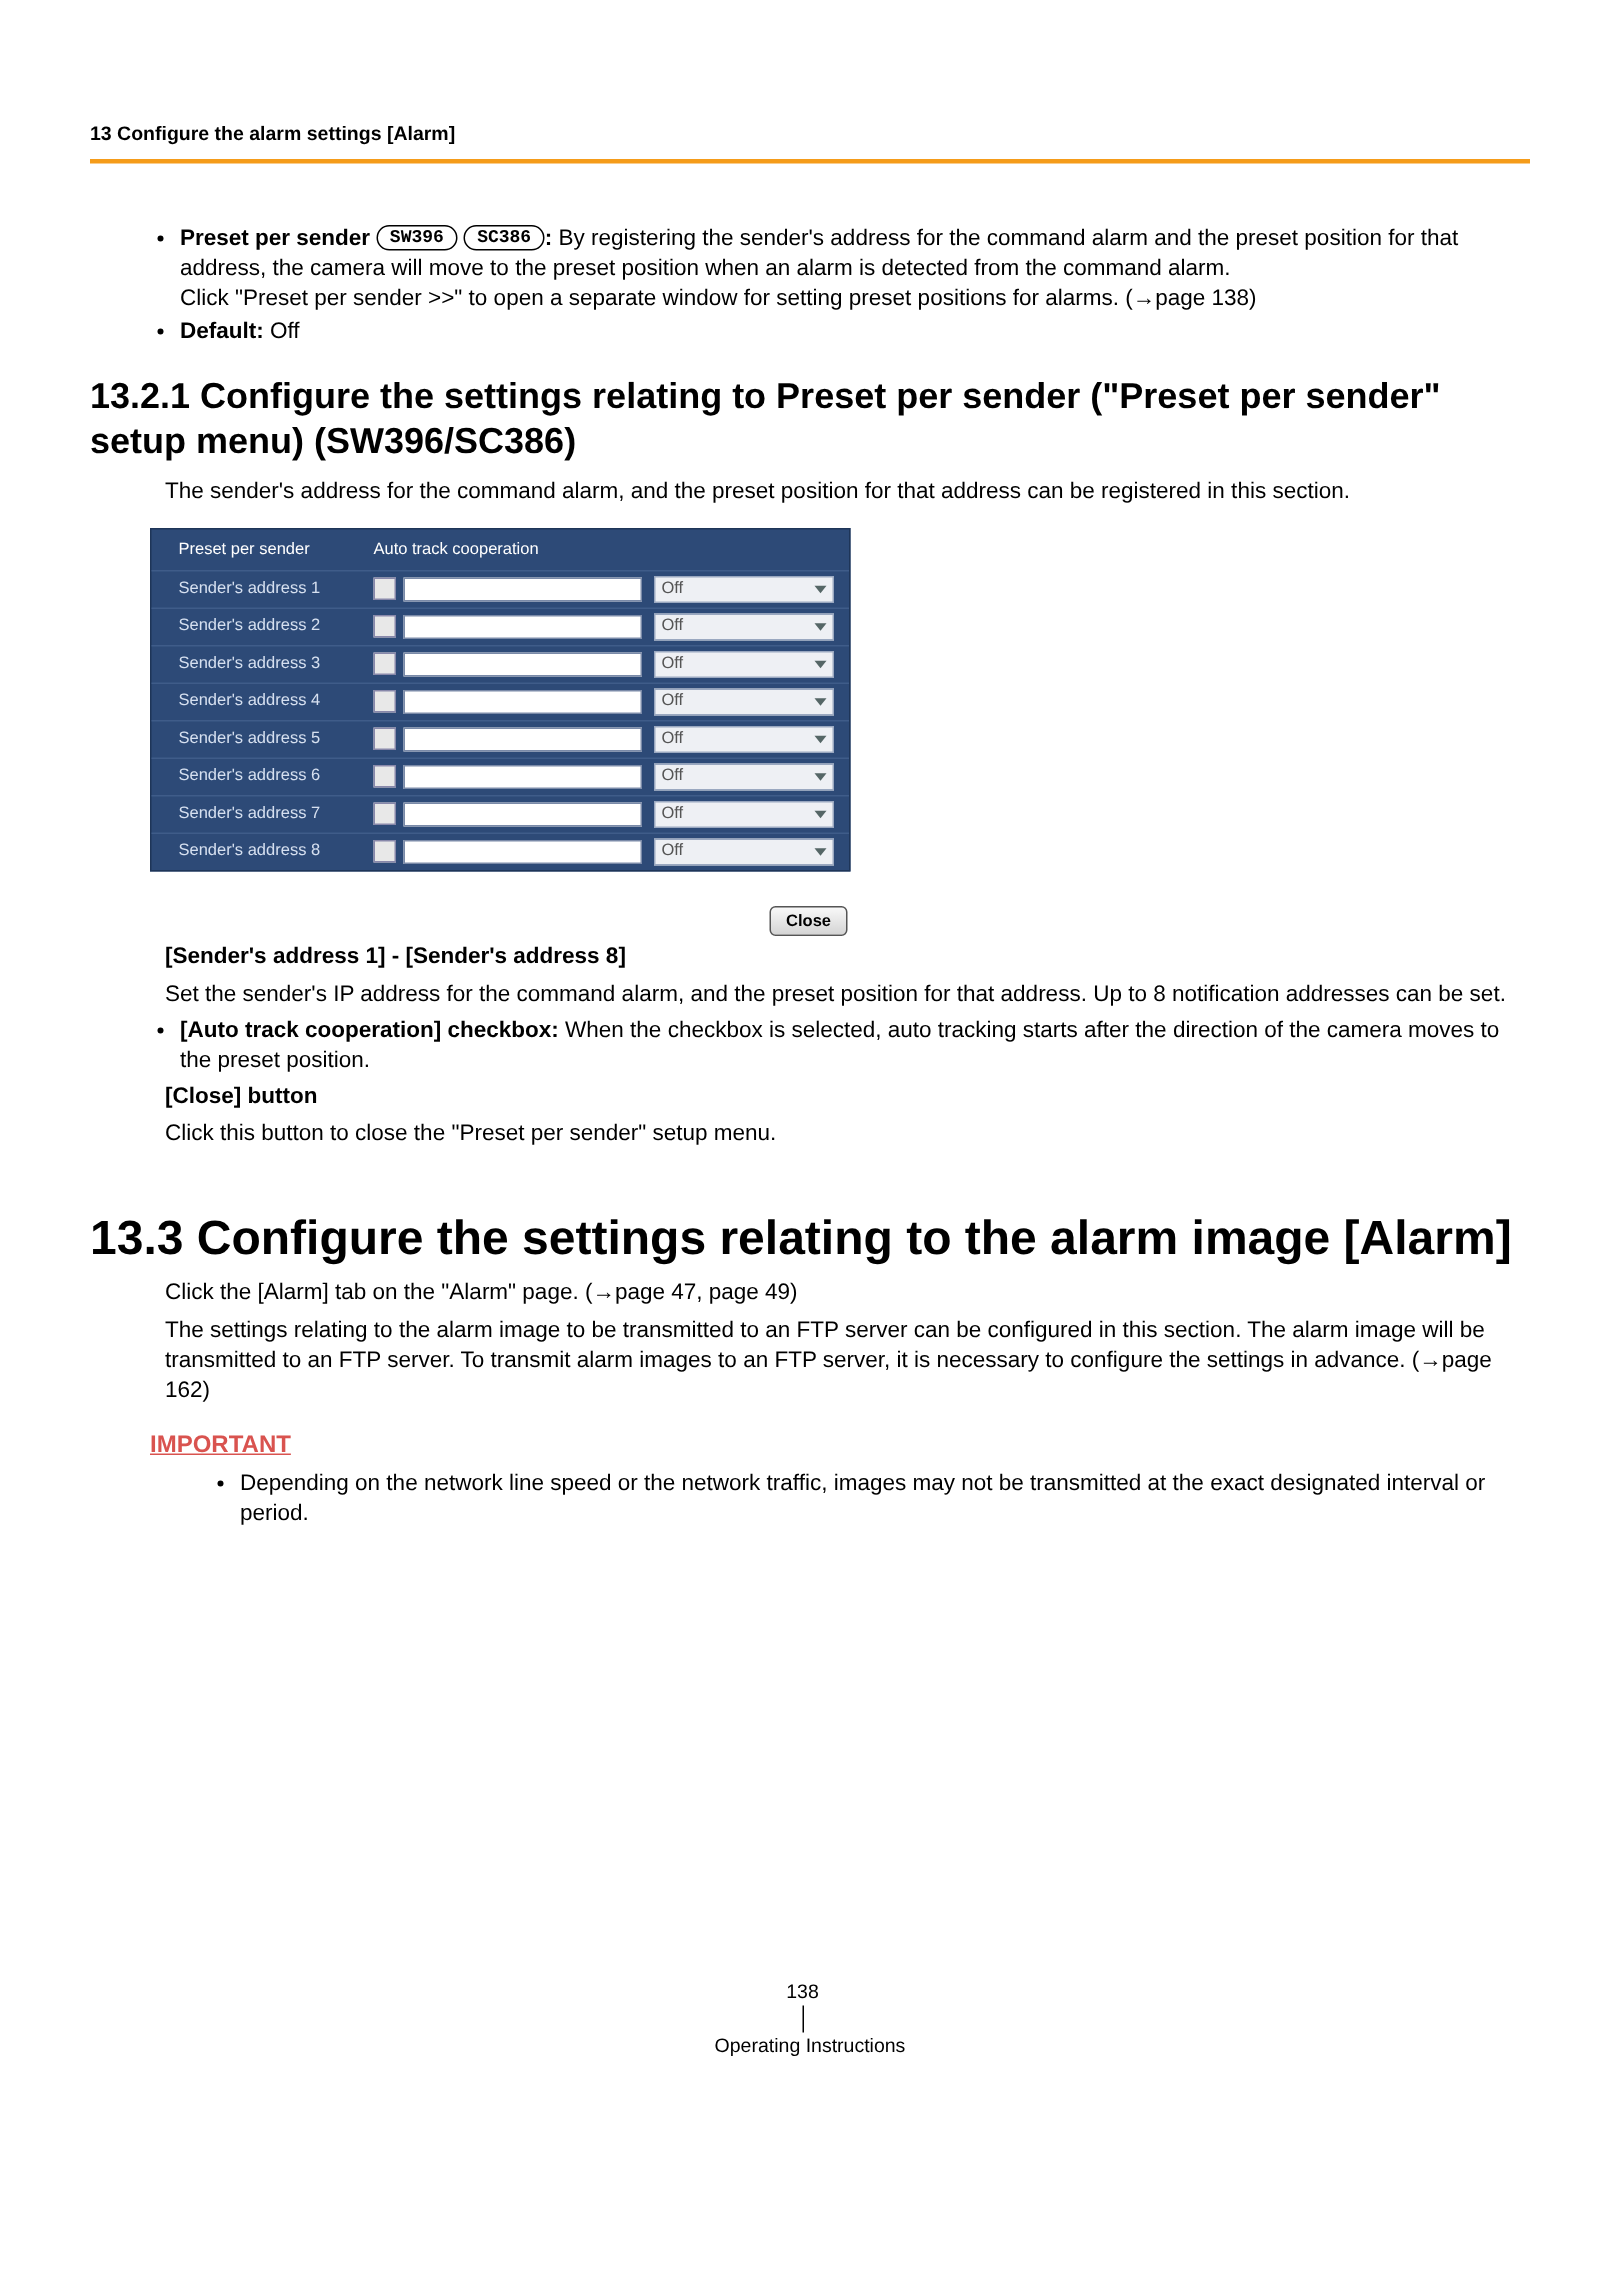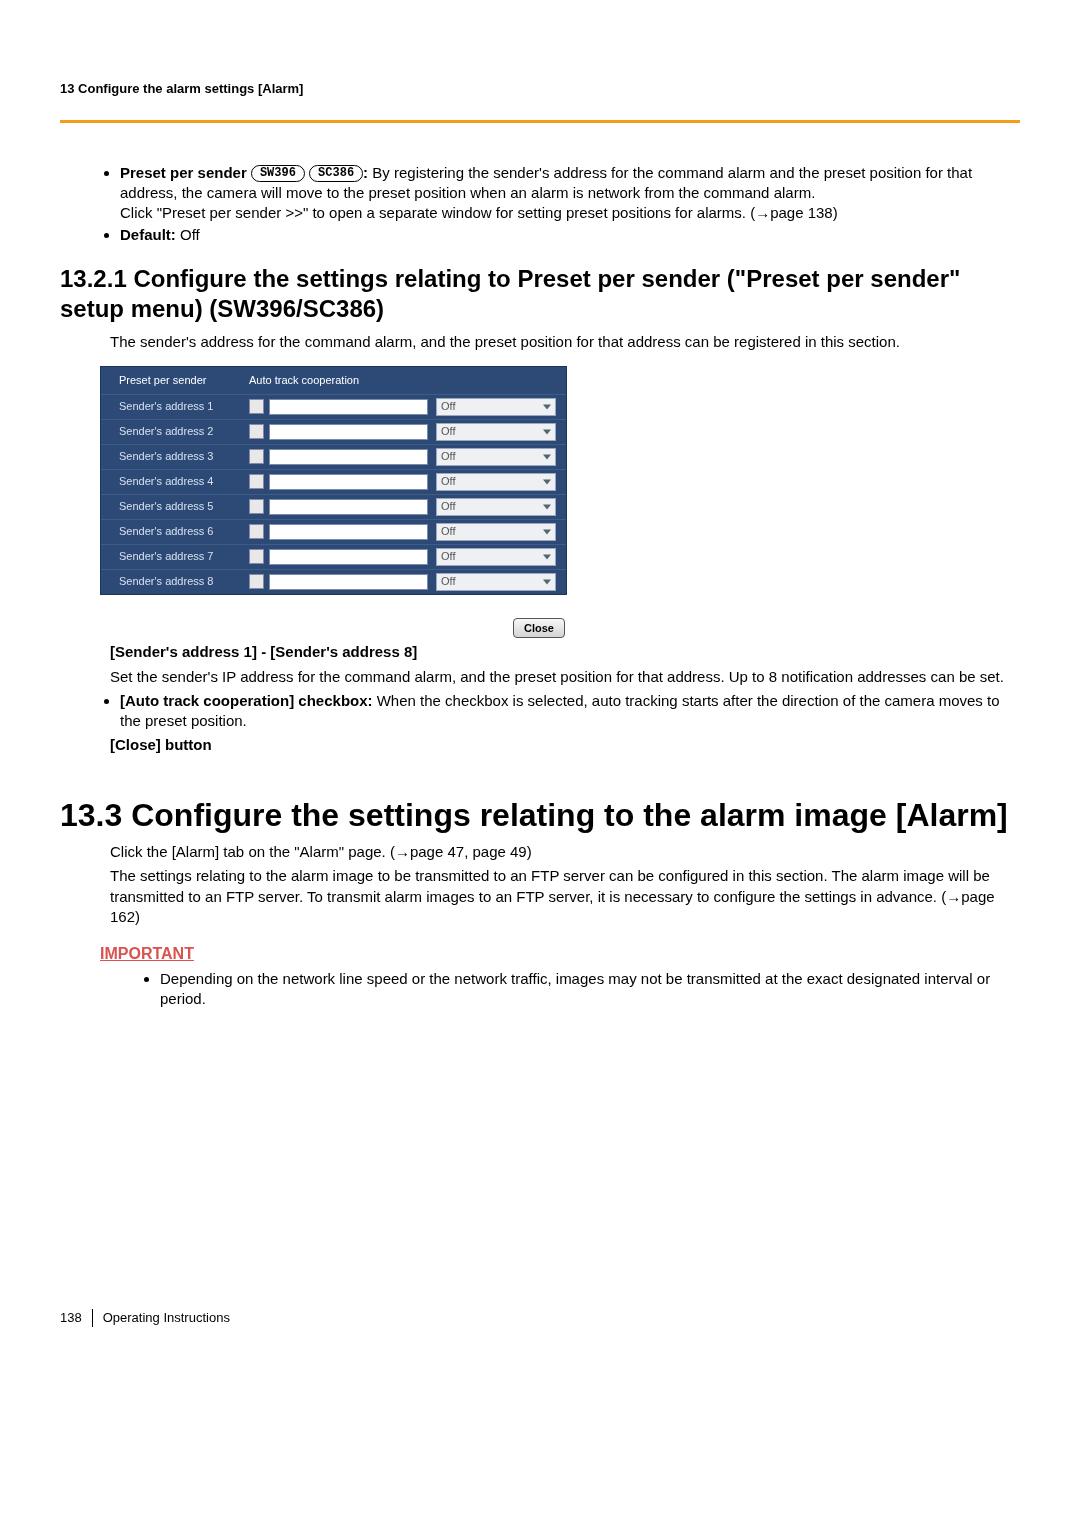--- a/index.html
+++ b/index.html
@@ -9,21 +9,21 @@
     margin: 0;
     padding: 80px 60px 60px 60px;
     background: #fff;
     color: #000;
     width: 1080px;
     box-sizing: border-box;
   }
   .header {
     font-size: 13px;
     font-weight: bold;
-    padding-bottom: 22px;
+    padding-bottom: 8px;
     border-bottom: 3px solid #f59c1a;
     margin-bottom: 40px;
   }
   .content-indent { margin-left: 50px; }
   ul.bullet { list-style: disc; padding-left: 60px; margin: 0; }
   ul.bullet > li { margin-bottom: 2px; }
 
   h2.section-title {
     font-size: 24px;
     font-weight: bold;
@@ -144,20 +144,21 @@
     text-decoration: underline;
     font-size: 16px;
     margin: 16px 0 4px 40px;
   }
   .footer {
     position: relative;
     margin-top: 300px;
     font-size: 13px;
     display: flex;
     align-items: center;
+    flex-direction: column;
   }
   .footer .pnum { margin-right: 10px; }
   .footer .divider {
     border-left: 1px solid #000;
     height: 18px;
     margin-right: 10px;
   }
   p { margin: 4px 0; }
 </style>
 </head>
@@ -165,21 +166,21 @@
 
 <div class="header">
   <span>13 Configure the alarm settings [Alarm]</span>
 </div>
 
 <ul class="bullet">
   <li>
     <b><span>Preset per sender</span></b>
     <span class="model-badge">SW396</span>
     <span class="model-badge">SC386</span><b>:</b>
-    <span> By registering the sender's address for the command alarm and the preset position for that address, the camera will move to the preset position when an alarm is network from the command alarm.</span><br>
+    <span> By registering the sender's address for the command alarm and the preset position for that address, the camera will move to the preset position when an alarm is detected from the command alarm.</span><br>
     <span>Click "Preset per sender &gt;&gt;" to open a separate window for setting preset positions for alarms. (</span><span class="arrow">→</span><span>page 138)</span>
   </li>
   <li>
     <b><span>Default:</span></b><span> Off</span>
   </li>
 </ul>
 
 <h2 class="section-title">13.2.1  Configure the settings relating to Preset per sender ("Preset per sender" setup menu) (SW396/SC386)</h2>
 
 <div class="content-indent">
@@ -268,20 +269,21 @@
   <p><b>[Sender's address 1] - [Sender's address 8]</b></p>
   <p>Set the sender's IP address for the command alarm, and the preset position for that address. Up to 8 notification addresses can be set.</p>
 </div>
 <ul class="bullet">
   <li>
     <b>[Auto track cooperation] checkbox:</b><span> When the checkbox is selected, auto tracking starts after the direction of the camera moves to the preset position.</span>
   </li>
 </ul>
 <div class="content-indent">
   <p><b>[Close] button</b></p>
+  <p>Click this button to close the "Preset per sender" setup menu.</p>
 </div>
 
 <h1 class="section-title-large">13.3  Configure the settings relating to the alarm image [Alarm]</h1>
 
 <div class="content-indent">
   <p>
     <span>Click the [Alarm] tab on the "Alarm" page. (</span><span class="arrow">→</span><span>page 47, page 49)</span>
   </p>
   <p>
     <span>The settings relating to the alarm image to be transmitted to an FTP server can be configured in this section. The alarm image will be transmitted to an FTP server. To transmit alarm images to an FTP server, it is necessary to configure the settings in advance. (</span><span class="arrow">→</span><span>page 162)</span>

